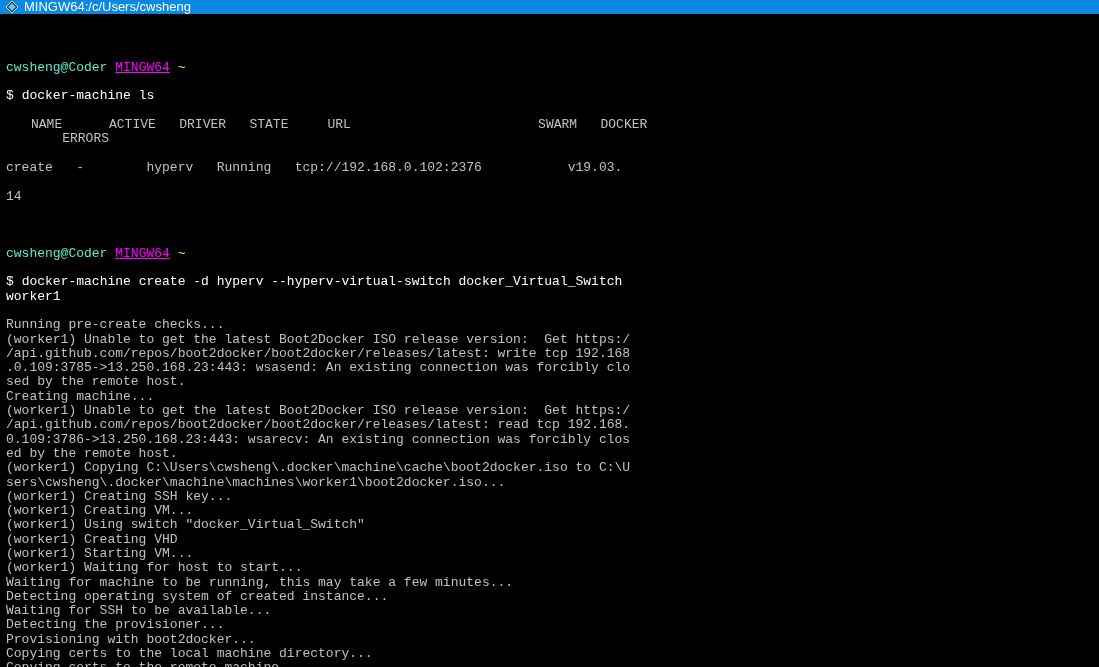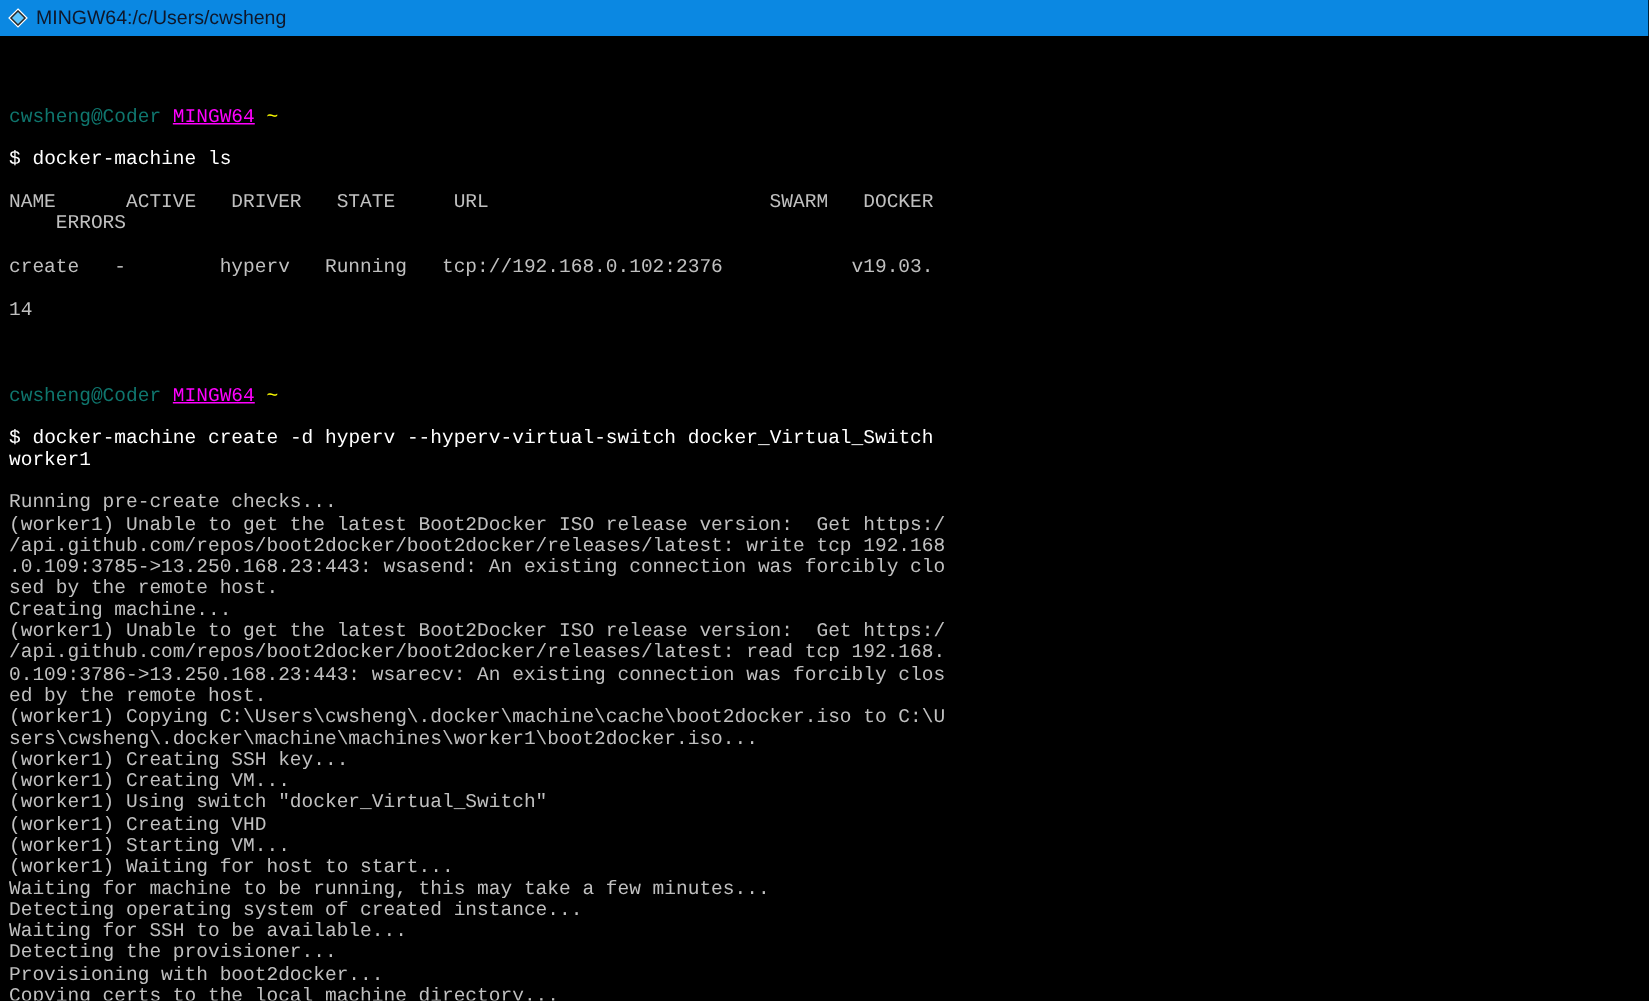--- a/index.html
+++ b/index.html
@@ -8,37 +8,37 @@
       font-size: 13px;
       line-height: 1.1;
       background: #000;
       color: #c0c0c0;
       width: 1099px;
       height: 667px;
       overflow: hidden;
     }
     .titlebar {
       background: #0b88e2;
-      color: #0f172a;
+      color: #ffffff;
       padding: 1px 5px;
       font-size: 13px;
-      height: 24px;
+      height: 14px;
       display: flex;
       align-items: center;
       font-family: 'Segoe UI', Tahoma, sans-serif;
     }
     .titlebar-icon {
       margin-right: 5px;
       display: inline-flex;
     }
     .terminal {
       padding: 4px 6px;
       white-space: pre;
     }
-    .green { color: #0f766e; }
+    .green { color: #5eead4; }
     .magenta { color: #ff00ff; text-decoration: underline; }
     .yellow { color: #ffff00; }
     .white { color: #ffffff; }
     .gray { color: #c0c0c0; }
     .line { display: block; min-height: 14px; }
   </style>
 </head>
 <body>
 
 <div class="titlebar">
@@ -48,21 +48,21 @@
       <polygon points="7,3 11,7 7,11 3,7" fill="#5ec6ff"></polygon>
     </svg>
   </span>
   <span>MINGW64:/c/Users/cwsheng</span>
 </div>
 
 <div class="terminal">
 <span class="line">&nbsp;</span>
 <span class="line"><span class="green">cwsheng@Coder</span> <span class="magenta">MINGW64</span> <span class="yellow">~</span></span>
 <span class="line"><span class="white">$</span> <span class="white">docker-machine ls</span></span>
-<span class="line gray" id="ls-header" style="white-space: pre;">NAME      ACTIVE   DRIVER   STATE     URL                        SWARM   DOCKER
+<span class="line gray" id="ls-header" style="white-space: pre; margin-left: 25px;">NAME      ACTIVE   DRIVER   STATE     URL                        SWARM   DOCKER
     ERRORS</span>
 <span class="line gray">create   -        hyperv   Running   tcp://192.168.0.102:2376           v19.03.</span>
 <span class="line gray">14</span>
 <span class="line">&nbsp;</span>
 <span class="line"><span class="green">cwsheng@Coder</span> <span class="magenta">MINGW64</span> <span class="yellow">~</span></span>
 <span class="line"><span class="white">$</span> <span class="white" id="cmd2" style="white-space: pre;">docker-machine create -d hyperv --hyperv-virtual-switch docker_Virtual_Switch
 worker1</span></span>
 <div id="out-block"><span class="line gray">Running pre-create checks...</span><span class="line gray">(worker1) Unable to get the latest Boot2Docker ISO release version:  Get https:/</span><span class="line gray">/api.github.com/repos/boot2docker/boot2docker/releases/latest: write tcp 192.168</span><span class="line gray">.0.109:3785-&gt;13.250.168.23:443: wsasend: An existing connection was forcibly clo</span><span class="line gray">sed by the remote host.</span><span class="line gray">Creating machine...</span><span class="line gray">(worker1) Unable to get the latest Boot2Docker ISO release version:  Get https:/</span><span class="line gray">/api.github.com/repos/boot2docker/boot2docker/releases/latest: read tcp 192.168.</span><span class="line gray">0.109:3786-&gt;13.250.168.23:443: wsarecv: An existing connection was forcibly clos</span><span class="line gray">ed by the remote host.</span><span class="line gray">(worker1) Copying C:\Users\cwsheng\.docker\machine\cache\boot2docker.iso to C:\U</span><span class="line gray">sers\cwsheng\.docker\machine\machines\worker1\boot2docker.iso...</span><span class="line gray">(worker1) Creating SSH key...</span><span class="line gray">(worker1) Creating VM...</span><span class="line gray">(worker1) Using switch "docker_Virtual_Switch"</span><span class="line gray">(worker1) Creating VHD</span><span class="line gray">(worker1) Starting VM...</span><span class="line gray">(worker1) Waiting for host to start...</span><span class="line gray">Waiting for machine to be running, this may take a few minutes...</span><span class="line gray">Detecting operating system of created instance...</span><span class="line gray">Waiting for SSH to be available...</span><span class="line gray">Detecting the provisioner...</span><span class="line gray">Provisioning with boot2docker...</span><span class="line gray">Copying certs to the local machine directory...</span><span class="line gray">Copying certs to the remote machine...</span></div>
 
 

